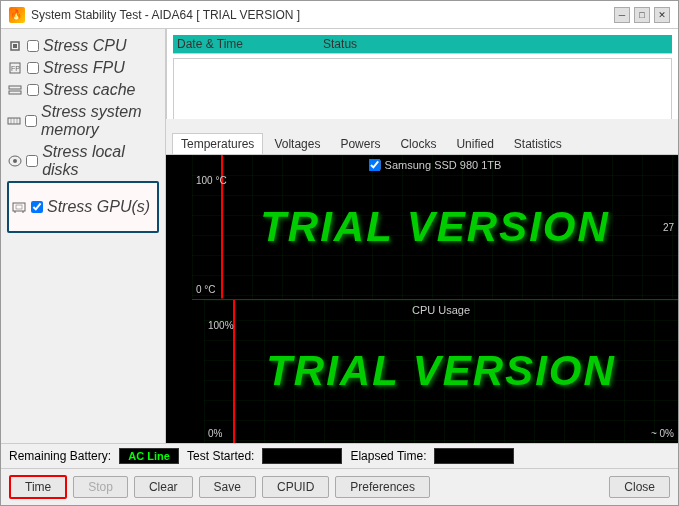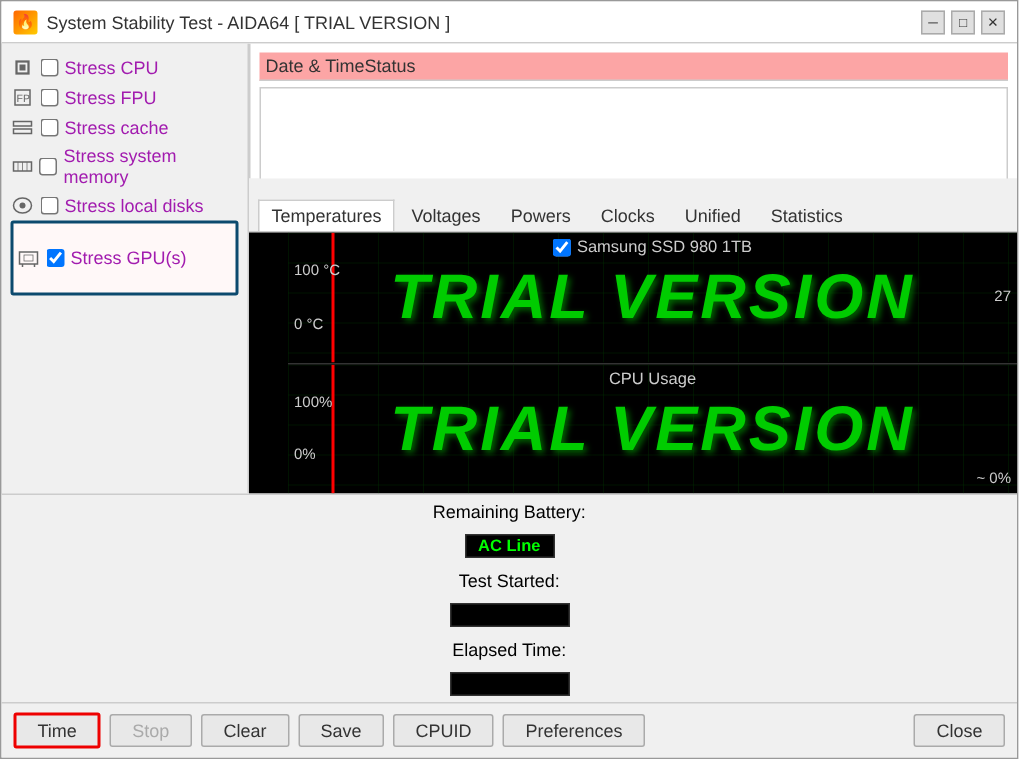--- a/index.html
+++ b/index.html
@@ -81,22 +81,23 @@
       gap: 4px;
       padding: 2px 0;
       cursor: pointer;
     }
     .checkbox-row input[type="checkbox"] {
       width: 12px;
       height: 12px;
       cursor: pointer;
     }
     .checkbox-label {
-      font-size: 12px;
-      color: #a21caf;
+      font-size: 16px;
+      color: #404040;
+      font-style: italic;
     }
     .stress-icon {
       width: 16px;
       height: 16px;
       display: flex;
       align-items: center;
       justify-content: center;
       font-size: 10px;
     }
     .highlighted-row {
@@ -105,22 +106,23 @@
       border-radius: 2px;
       padding: 15px 2px;
     }
     .right-panel {
       flex: 1;
       padding: 6px;
       background: #fff;
     }
     .log-header {
       display: flex;
+      gap: 80px;
       padding: 2px 4px;
-      background: #fca5a5;
+      background: #14b8a6;
       border-bottom: 1px solid #ccc;
       margin-bottom: 4px;
     }
     .log-header span {
       font-size: 12px;
       color: #333;
     }
     .log-area {
       height: 70px;
       border: 1px solid #ccc;
@@ -202,21 +204,21 @@
     .y-axis-label-top {
       position: absolute;
       top: 20px;
       left: 4px;
       color: #ccc;
       font-size: 10px;
       z-index: 10;
     }
     .y-axis-label-bottom {
       position: absolute;
-      bottom: 20px;
+      bottom: 4px;
       left: 4px;
       color: #ccc;
       font-size: 10px;
       z-index: 10;
     }
     .y-axis-label-right {
       position: absolute;
       top: 50%;
       right: 4px;
       transform: translateY(-50%);
@@ -233,21 +235,20 @@
       z-index: 10;
     }
     .status-bar {
       display: flex;
       align-items: center;
       gap: 8px;
       padding: 4px 8px;
       background: #f0f0f0;
       border-top: 1px solid #ccc;
       font-size: 12px;
-      flex-direction: column;
     }
     .status-value {
       background: #000;
       color: #00ff00;
       padding: 1px 8px;
       font-size: 11px;
       font-weight: bold;
       border: 1px solid #333;
       min-width: 60px;
       text-align: center;
@@ -424,21 +425,21 @@
           <div class="chart-label">
             <input type="checkbox" class="chart-checkbox" checked="" style="">
             <span>Samsung SSD 980 1TB</span>
           </div>
           <div class="trial-text">TRIAL VERSION</div>
           <div class="y-axis-label-top">100 °C</div>
           <div class="y-axis-label-bottom">0 °C</div>
           <div class="y-axis-label-right">27</div>
         </div>
 
-        <div class="chart-container" style="border-bottom: none;">
+        <div class="chart-container" style="border-bottom: none; margin-left: 12px;">
           <svg class="grid-svg">
             <defs>
               <pattern id="grid2" width="30" height="20" patternUnits="userSpaceOnUse">
                 <path d="M 30 0 L 0 0 0 20" fill="none" stroke="#003300" stroke-width="0.5"></path>
               </pattern>
             </defs>
             <rect width="100%" height="100%" fill="url(#grid2)"></rect>
             <line x1="30" y1="0" x2="30" y2="100%" stroke="#ff0000" stroke-width="2"></line>
           </svg>
           <div class="chart-label">

